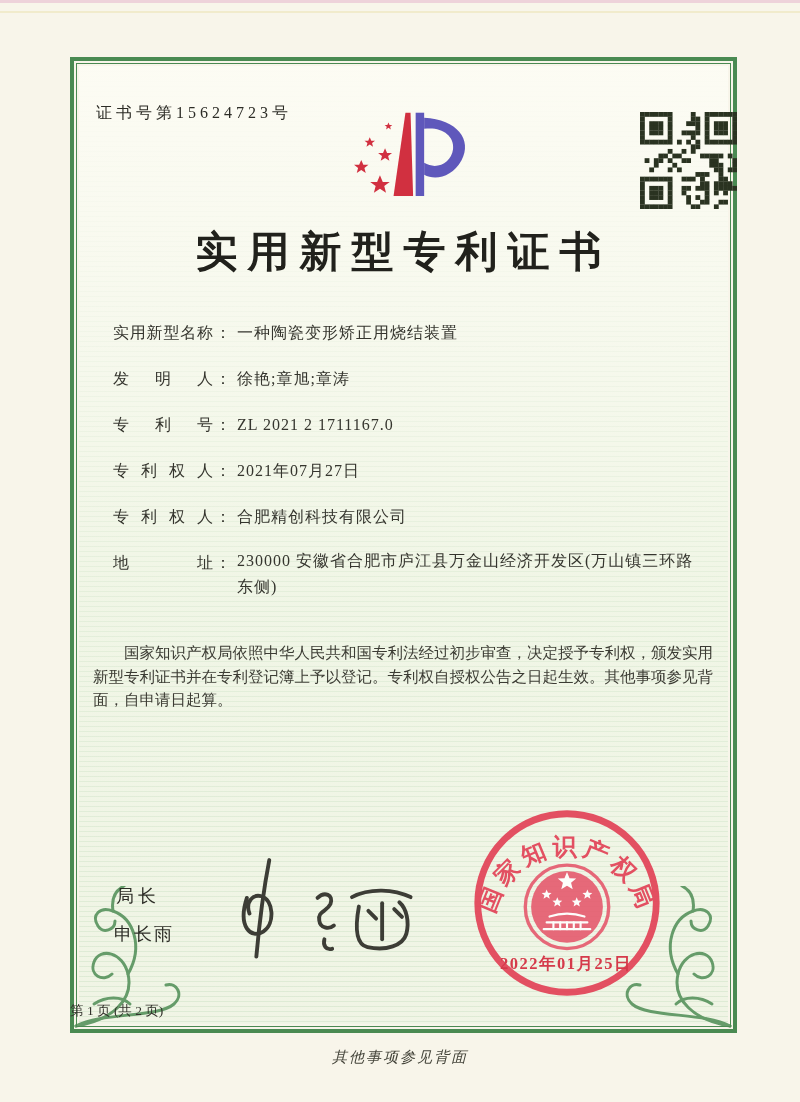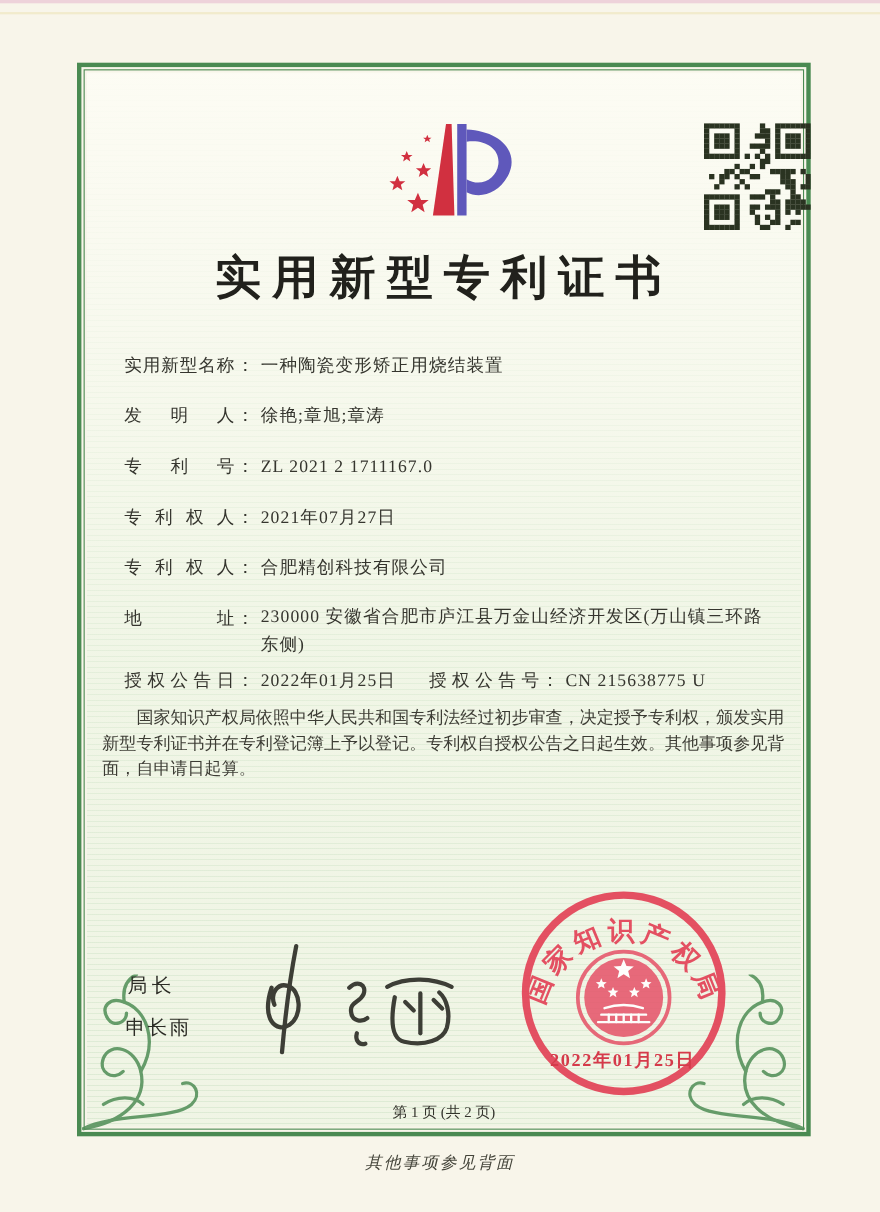--- a/index.html
+++ b/index.html
@@ -35,21 +35,21 @@
   .paragraphs{left:93px;top:641px;width:622px;font-size:15.5px;line-height:23.5px;color:#3c3c34;}
   .paragraphs p{margin:0;text-indent:2em;}
   .signer-title{left:116px;top:884px;font-size:18px;letter-spacing:4px;color:#2c2c26;}
   .signer-name{left:114px;top:922px;font-size:18px;letter-spacing:2px;color:#2c2c26;}
   .signature{left:222px;top:848px;}
   .seal{left:470px;top:806px;}
   .seal-text{font-size:25px;font-weight:700;letter-spacing:5px;fill:var(--seal-red);
              font-family:"Liberation Serif","DejaVu Serif",serif;}
   .seal-date{left:476px;top:953px;width:180px;text-align:center;color:#d53a4a;
              font-size:16.5px;letter-spacing:1.5px;font-weight:600;}
-  .page-no{left:70px;top:1002px;width:667px;text-align:center;font-size:13.5px;color:#33332c;}
+  .page-no{left:70px;top:1002px;width:667px;font-size:13.5px;color:#33332c;}
   .back-note{left:0;top:1048px;width:800px;text-align:center;font-size:15px;
              letter-spacing:2px;color:#44443a;font-style:italic;}
   .fl{stroke:#4e8d55;fill:none;stroke-width:3;stroke-linecap:round;opacity:.85;}
   .fl-bl{left:66px;top:886px;}
   .fl-br{left:592px;top:886px;transform:scaleX(-1);}
   .logo-red{fill:var(--logo-red);}
   .logo-blue{fill:var(--logo-blue);}
   .sig-stroke{stroke:#2e2e28;stroke-width:4.5;fill:none;stroke-linecap:round;stroke-linejoin:round;opacity:.92;}
 </style>
 </head>
@@ -74,20 +74,21 @@
   <svg class="abs fl-br" width="148" height="148" viewBox="0 0 148 148">
     <g class="fl">
       <path d="M10,140 C46,134 68,114 62,88 C57,66 34,61 28,76 C23,89 37,97 46,88"></path>
       <path d="M62,88 C78,60 67,32 47,25 C34,20 25,29 32,40 C37,48 49,44 49,35"></path>
       <path d="M10,140 C36,126 92,132 108,118 C118,109 111,96 100,99"></path>
       <path d="M47,25 C45,12 50,4 58,0"></path>
       <path d="M28,118 C40,110 56,110 64,118"></path>
     </g>
   </svg>
 
+  <div class="abs cert-no">证书号第15624723号</div>
 
   <svg class="abs logo" width="136" height="112" viewBox="0 0 160 120">
     <defs>
       <path id="star" d="M0,-10 L2.9,-3.1 10,-3.1 4.4,1.2 6.2,8.1 0,4 -6.2,8.1 -4.4,1.2 -10,-3.1 -2.9,-3.1 Z"></path>
     </defs>
     <path class="logo-red" d="M77,2 L83,2 L86,100 L63,100 Z"></path>
     <path class="logo-blue" d="M89,2 L99,2 L99,100 L89,100 Z"></path>
     <path class="logo-blue" d="M99,8 C138,10 156,34 143,58 C132,78 112,82 99,75 L99,61 C114,70 131,61 133,45 C135,28 118,18 99,21 Z"></path>
     <use href="#star" class="logo-red" transform="translate(57,18) scale(0.45)"></use>
     <use href="#star" class="logo-red" transform="translate(35,37) scale(0.62)"></use>
@@ -295,24 +296,20 @@
 
   <div class="abs fields">
     <div>
         <div class="frow"><span class="flabel">实用新型名称</span><span class="fcolon">：</span><span class="fvalue">一种陶瓷变形矫正用烧结装置</span></div>
         <div class="frow"><span class="flabel">发明人</span><span class="fcolon">：</span><span class="fvalue">徐艳;章旭;章涛</span></div>
         <div class="frow"><span class="flabel">专利号</span><span class="fcolon">：</span><span class="fvalue">ZL 2021 2 1711167.0</span></div>
         <div class="frow"><span class="flabel">专利权人</span><span class="fcolon">：</span><span class="fvalue">2021年07月27日</span></div>
         <div class="frow"><span class="flabel">专利权人</span><span class="fcolon">：</span><span class="fvalue">合肥精创科技有限公司</span></div>
         <div class="frow addr"><span class="flabel">地址</span><span class="fcolon">：</span><span class="fvalue">230000 安徽省合肥市庐江县万金山经济开发区(万山镇三环路东侧)</span></div>
       </div>
-    <div class="frow grant">
-      <span class="flabel">授权公告日</span><span class="fcolon">：</span><span class="fvalue">2022年01月25日</span>
-      <span class="flabel g2">授权公告号</span><span class="fcolon">：</span><span class="fvalue">CN 215638775 U</span>
-    </div>
   </div>
 
   <div class="abs paragraphs">
     <p>国家知识产权局依照中华人民共和国专利法经过初步审查，决定授予专利权，颁发实用新型专利证书并在专利登记簿上予以登记。专利权自授权公告之日起生效。其他事项参见背面，自申请日起算。</p>
   </div>
 
   <div class="abs signer-title">局长</div>
   <div class="abs signer-name">申长雨</div>
 
   <svg class="abs signature" width="210" height="112" viewBox="0 0 230 130">

